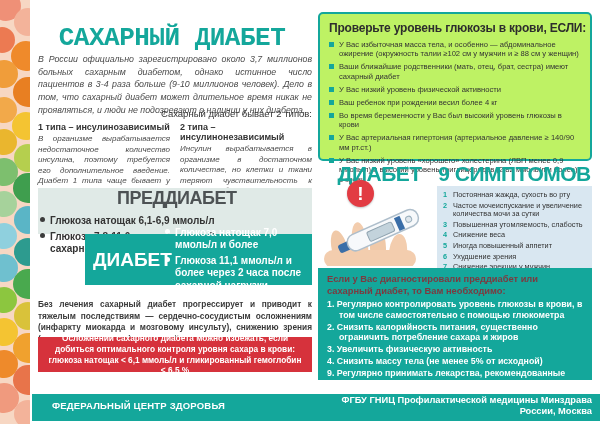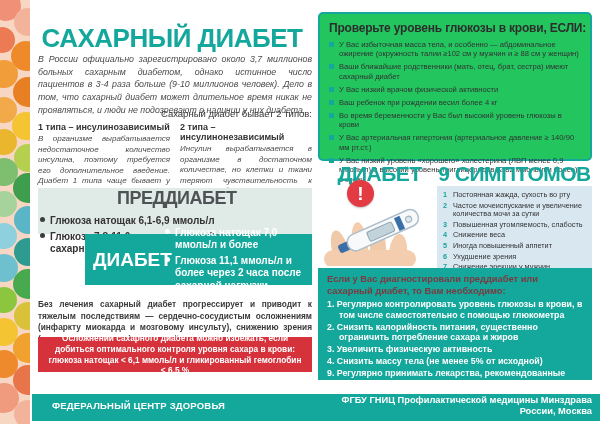--- a/index.html
+++ b/index.html
@@ -9,21 +9,21 @@
   html,body{margin:0;padding:0;background:#fff;}
   .poster{position:relative;width:600px;height:424px;background:#fff;overflow:hidden;
           font-family:"Liberation Sans",sans-serif;color:var(--dark);}
   .abs{position:absolute;}
 
   
   .mosaic{position:absolute;left:0;top:0;width:30px;height:424px;}
 
   
   .title{left:32px;top:6px;width:280px;text-align:center;font-size:26px;font-weight:bold;
-         color:var(--teal);letter-spacing:-0.5px;}
+         color:var(--teal);letter-spacing:-0.5px;font-family:Liberation Mono, monospace;}
   .intro{left:38px;top:44px;width:274px;font-size:8.8px;font-style:italic;line-height:1.45;
          text-align:justify;color:#4a4a4a;}
   .types-heading{left:38px;top:108px;width:274px;text-align:right;font-size:9.5px;font-weight:normal;}
   .types{left:38px;top:122px;width:274px;display:flex;gap:10px;}
   .type{flex:1;}
   .type-name{font-size:9px;font-weight:bold;margin-bottom:2px;}
   .type-desc{font-size:8px;font-style:italic;line-height:1.32;color:#4a4a4a;text-align:justify;}
 
   .valbox{display:flex;align-items:center;box-sizing:border-box;}
   .pre-box{left:38px;top:188px;width:274px;height:46px;background:var(--boxgray);flex-direction:column;}
@@ -36,21 +36,21 @@
   .dia-box .dot{background:#fff;}
 
   .consequences{left:38px;top:291px;width:274px;font-size:8.3px;font-weight:bold;line-height:1.38;
                 text-align:justify;color:#3a3a3a;}
   .warning-box{left:38px;top:337px;width:274px;height:35px;background:var(--red);color:#fff;
                font-size:8.3px;font-weight:bold;text-align:center;line-height:1.3;
                display:flex;align-items:center;box-sizing:border-box;padding:2px 8px;}
 
   
   .check-box{left:318px;top:12px;width:274px;height:149px;border:2px solid var(--teal);
-             border-radius:5px;box-sizing:border-box;padding:7px 9px;background:#22c55e;}
+             border-radius:5px;box-sizing:border-box;padding:7px 9px;background:#bef264;}
   .check-heading{font-size:12px;font-weight:bold;color:#2d2d2d;letter-spacing:-0.2px;
                  white-space:nowrap;margin-bottom:5px;}
   .check-item{display:flex;font-size:7.6px;line-height:1.25;color:#333;margin:0 0 3.5px 0;}
   .sq{flex:0 0 5px;width:5px;height:5px;background:var(--teal);margin:2px 5px 0 0;}
 
   .sym-label{left:322px;top:162px;width:115px;text-align:center;font-size:21px;font-weight:bold;
              color:var(--teal);letter-spacing:-0.5px;}
   .sym-heading{left:437px;top:162px;width:155px;text-align:center;font-size:21px;font-weight:bold;
                color:var(--teal);letter-spacing:-0.5px;}
   .warn-icon{left:347px;top:180px;width:27px;height:27px;border-radius:50%;background:var(--warn);
@@ -160,21 +160,21 @@
     <div class="check-item">
         <span class="sq"></span>
         <span>У Вас избыточная масса тела, и особенно — абдоминальное ожирение (окружность талии ≥102 см у мужчин и ≥ 88 см у женщин)</span>
       </div>
     <div class="check-item">
         <span class="sq"></span>
         <span>Ваши ближайшие родственники (мать, отец, брат, сестра) имеют сахарный диабет</span>
       </div>
     <div class="check-item">
         <span class="sq"></span>
-        <span>У Вас низкий врачом физической активности</span>
+        <span>У Вас низкий уровень физической активности</span>
       </div>
     <div class="check-item">
         <span class="sq"></span>
         <span>Ваш ребенок при рождении весил более 4 кг</span>
       </div>
     <div class="check-item">
         <span class="sq"></span>
         <span>Во время беременности у Вас был высокий уровень глюкозы в крови</span>
       </div>
     <div class="check-item">

